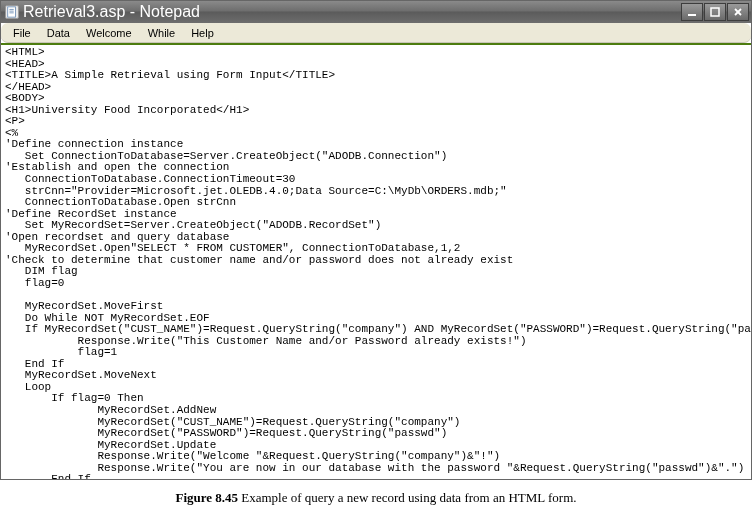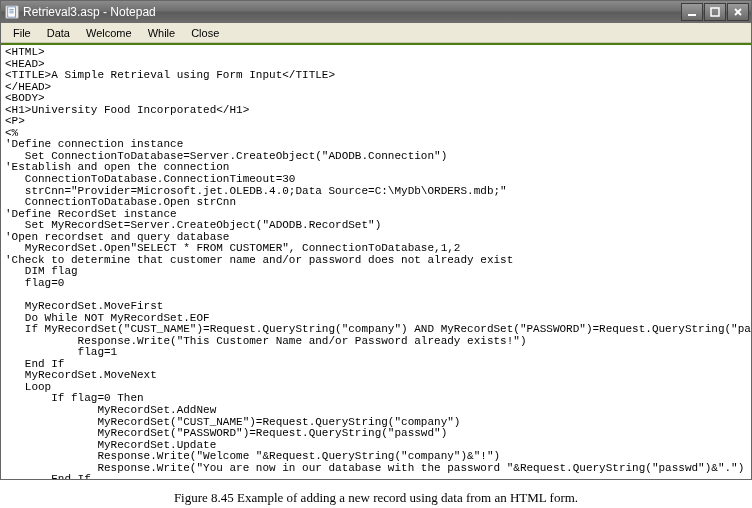--- a/index.html
+++ b/index.html
@@ -17,21 +17,21 @@
     flex-direction: column;
     border: 1px solid #666;
   }
   .title-bar {
     display: flex;
     align-items: center;
     height: 22px;
     background: linear-gradient(to bottom, #8a8a8a 0%, #6e6e6e 45%, #5b5b5b 50%, #6d6d6d 100%);
     color: #fff;
     padding: 0 2px 0 4px;
-    font-size: 12px;
+    font-size: 16px;
   }
   .title-bar .app-icon {
     width: 14px;
     height: 14px;
     margin-right: 4px;
     display: inline-flex;
     align-items: center;
     justify-content: center;
     background: #e9e9e9;
     border: 1px solid #999;
@@ -56,20 +56,21 @@
   .win-btn svg { width: 10px; height: 10px; }
   .menu-bar {
     display: flex;
     align-items: center;
     height: 20px;
     background: #ece9d8;
     border-bottom: 1px solid #c9c5b8;
     padding: 0 4px;
     font-size: 11px;
     color: #000;
+    border-radius: 7px;
   }
   .menu-item {
     padding: 2px 8px;
     cursor: default;
   }
   .editor-wrap {
     background: #fff;
     border-top: 2px solid #4d7c0f;
     padding: 2px 8px 4px 4px;
     height: 436px;
@@ -82,21 +83,21 @@
     white-space: pre;
     color: #000;
   }
   .caption {
     text-align: center;
     font-family: Georgia, "Times New Roman", serif;
     font-size: 13px;
     color: #000;
     padding-top: 10px;
   }
-  .caption b { font-weight: normal; }
+  .caption b { font-weight: bold; }
 </style>
 </head>
 <body>
 
 <div class="window">
 
   <div class="title-bar">
     <span class="app-icon">
       <svg viewBox="0 0 14 14">
           <rect x="2" y="1" width="9" height="12" fill="#fff" stroke="#6e8fb5" stroke-width="1"></rect>
@@ -124,21 +125,21 @@
           </svg>
       </span>
     </div>
   </div>
 
   <div class="menu-bar">
     <span class="menu-item">File</span>
     <span class="menu-item">Data</span>
     <span class="menu-item">Welcome</span>
     <span class="menu-item">While</span>
-    <span class="menu-item">Close</span>
+    <span class="menu-item">Help</span>
   </div>
 
   <div class="editor-wrap">
     <pre class="editor">&lt;HTML&gt;
 &lt;HEAD&gt;
 &lt;TITLE&gt;A Simple Retrieval using Form Input&lt;/TITLE&gt;
 &lt;/HEAD&gt;
 &lt;BODY&gt;
 &lt;H1&gt;University Food Incorporated&lt;/H1&gt;
 &lt;P&gt;
@@ -179,14 +180,14 @@
    ConnectionToDatabase.Close
    Set ConnectionToDatabase=Nothing
 %&gt;
 &lt;/BODY&gt;
 &lt;/HTML&gt;</pre>
   </div>
 
 </div>
 
 <div class="caption">
-  <b>Figure 8.45</b><span>   Example of adding a new record using data from an HTML form.</span>
+  <b>Figure 8.45</b><span>   Example of query a new record using data from an HTML form.</span>
 </div>
 
 </body></html>

